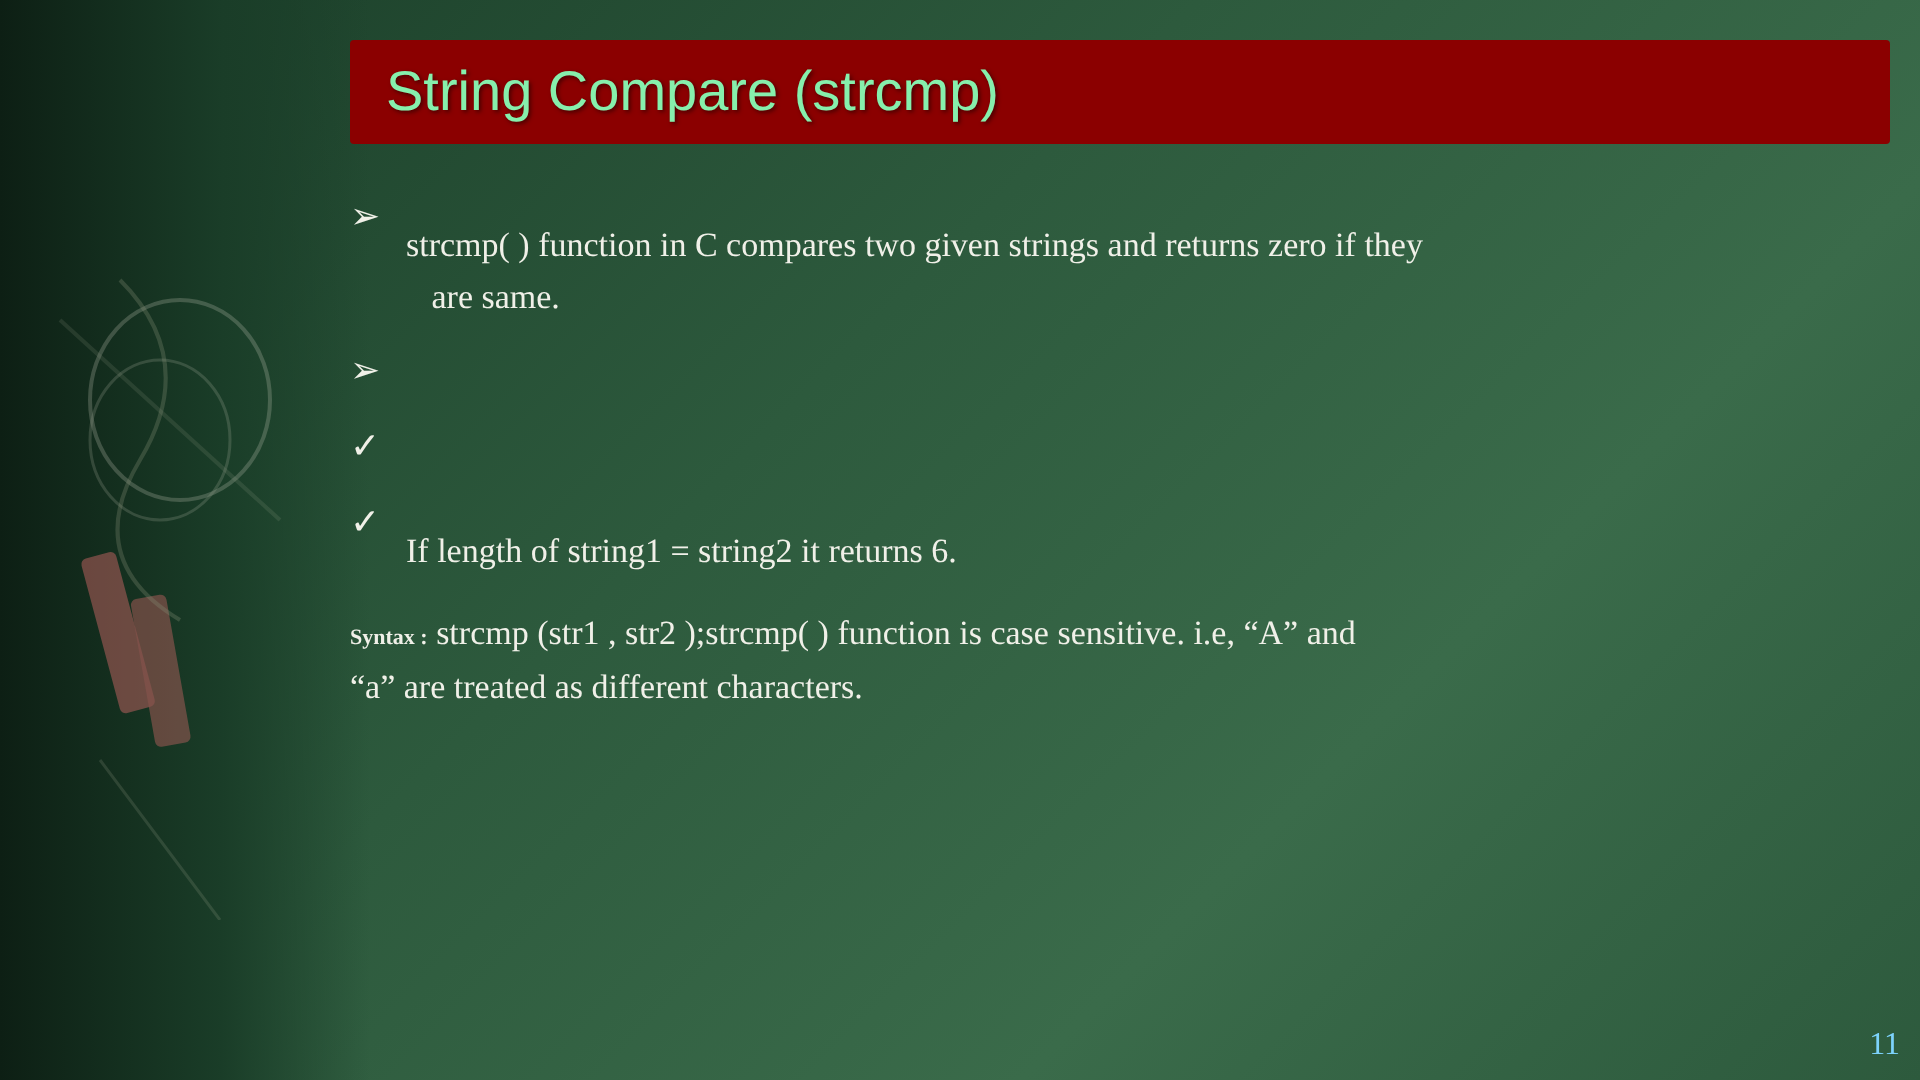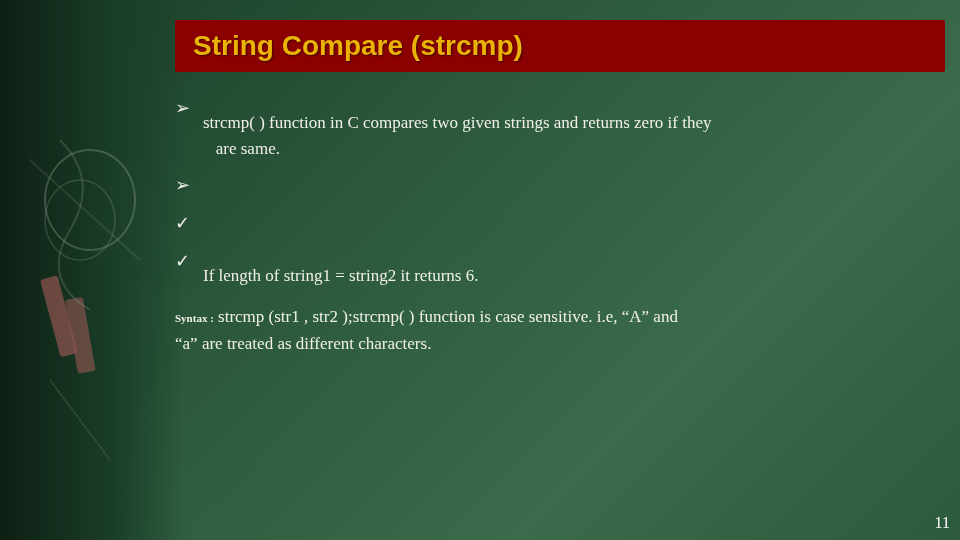--- a/index.html
+++ b/index.html
@@ -51,23 +51,23 @@
 
     
     .title-banner {
       background: #8b0000;
       padding: 10px 18px;
       margin-bottom: 22px;
       border-radius: 2px;
     }
 
     .title-text {
-      color: #eab308;
+      color: #86efac;
       font-size: 28px;
-      font-weight: bold;
+      font-weight: normal;
       font-family: Arial, sans-serif;
       text-shadow: 1px 1px 2px rgba(0,0,0,0.5);
     }
 
     .bullet-item {
       display: flex;
       align-items: flex-start;
       margin-bottom: 10px;
       color: #f0f0e8;
       font-size: 17px;
@@ -110,21 +110,21 @@
 
     .syntax-label {
       font-weight: bold;
       font-size: 11px;
     }
 
     .page-number {
       position: absolute;
       bottom: 8px;
       right: 10px;
-      color: #ffffff;
+      color: #7dd3fc;
       font-size: 16px;
     }
   </style>
 </head>
 <body>
 
 <div class="bg"></div>
 <div class="left-overlay">
 
   <svg class="chalk-art" viewBox="0 0 160 380" xmlns="http://www.w3.org/2000/svg">

